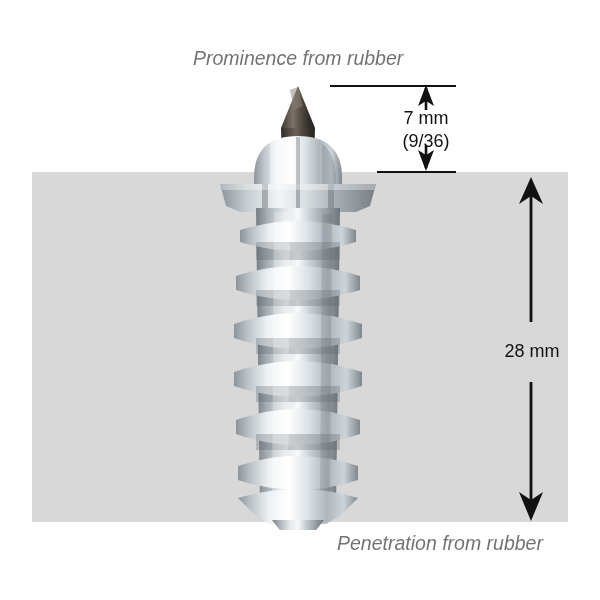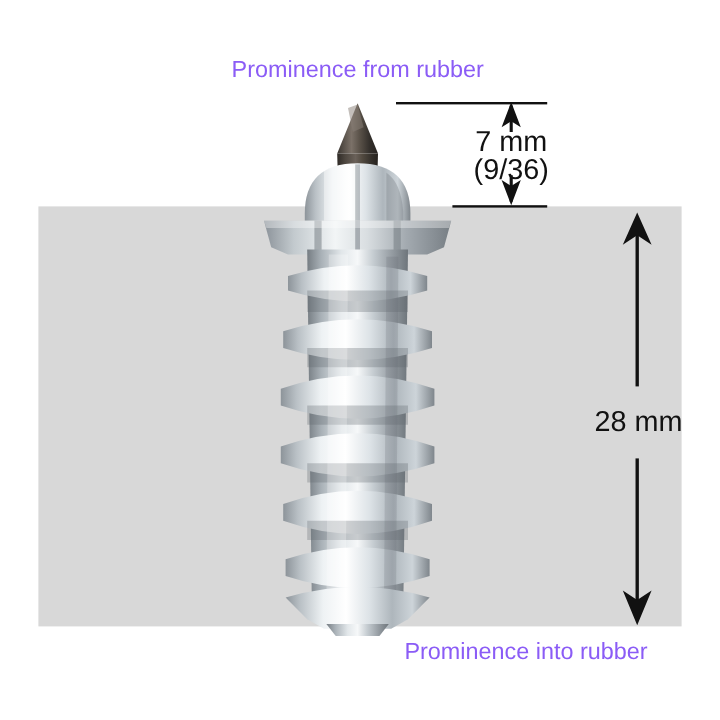--- a/index.html
+++ b/index.html
@@ -22,40 +22,41 @@
     left: 32px;
     top: 172px;
     width: 536px;
     height: 350px;
     background: #d8d8d8;
   }
 
   
   .label {
     position: absolute;
-    color: #8b5cf6;
+    color: #737373;
     font-size: 19px;
     line-height: 24px;
     white-space: nowrap;
+    font-style: italic;
   }
   .label-top {
     left: 193px;
     top: 46px;
     font-size: 19.5px;
   }
   .label-bottom {
     left: 337px;
     top: 531px;
     font-size: 19.5px;
   }
   .dim-label {
     position: absolute;
     text-align: center;
     color: #111111;
-    font-size: 24px;
+    font-size: 18px;
     line-height: 23px;
     white-space: nowrap;
   }
   .dim-label .l2 { display: block; }
   .dim-7 {
     left: 386px;
     top: 107px;
     width: 80px;
   }
   .dim-28 {
@@ -216,15 +217,15 @@
 
   <div class="dim-label dim-7">
     <span>7 mm</span>
     <span class="l2">(9/36)</span>
   </div>
 
   <div class="dim-label dim-28">
     <span>28 mm</span>
   </div>
 
-  <div class="label label-bottom">Prominence into rubber</div>
+  <div class="label label-bottom">Penetration from rubber</div>
 
 </div>
 
 </body></html>

